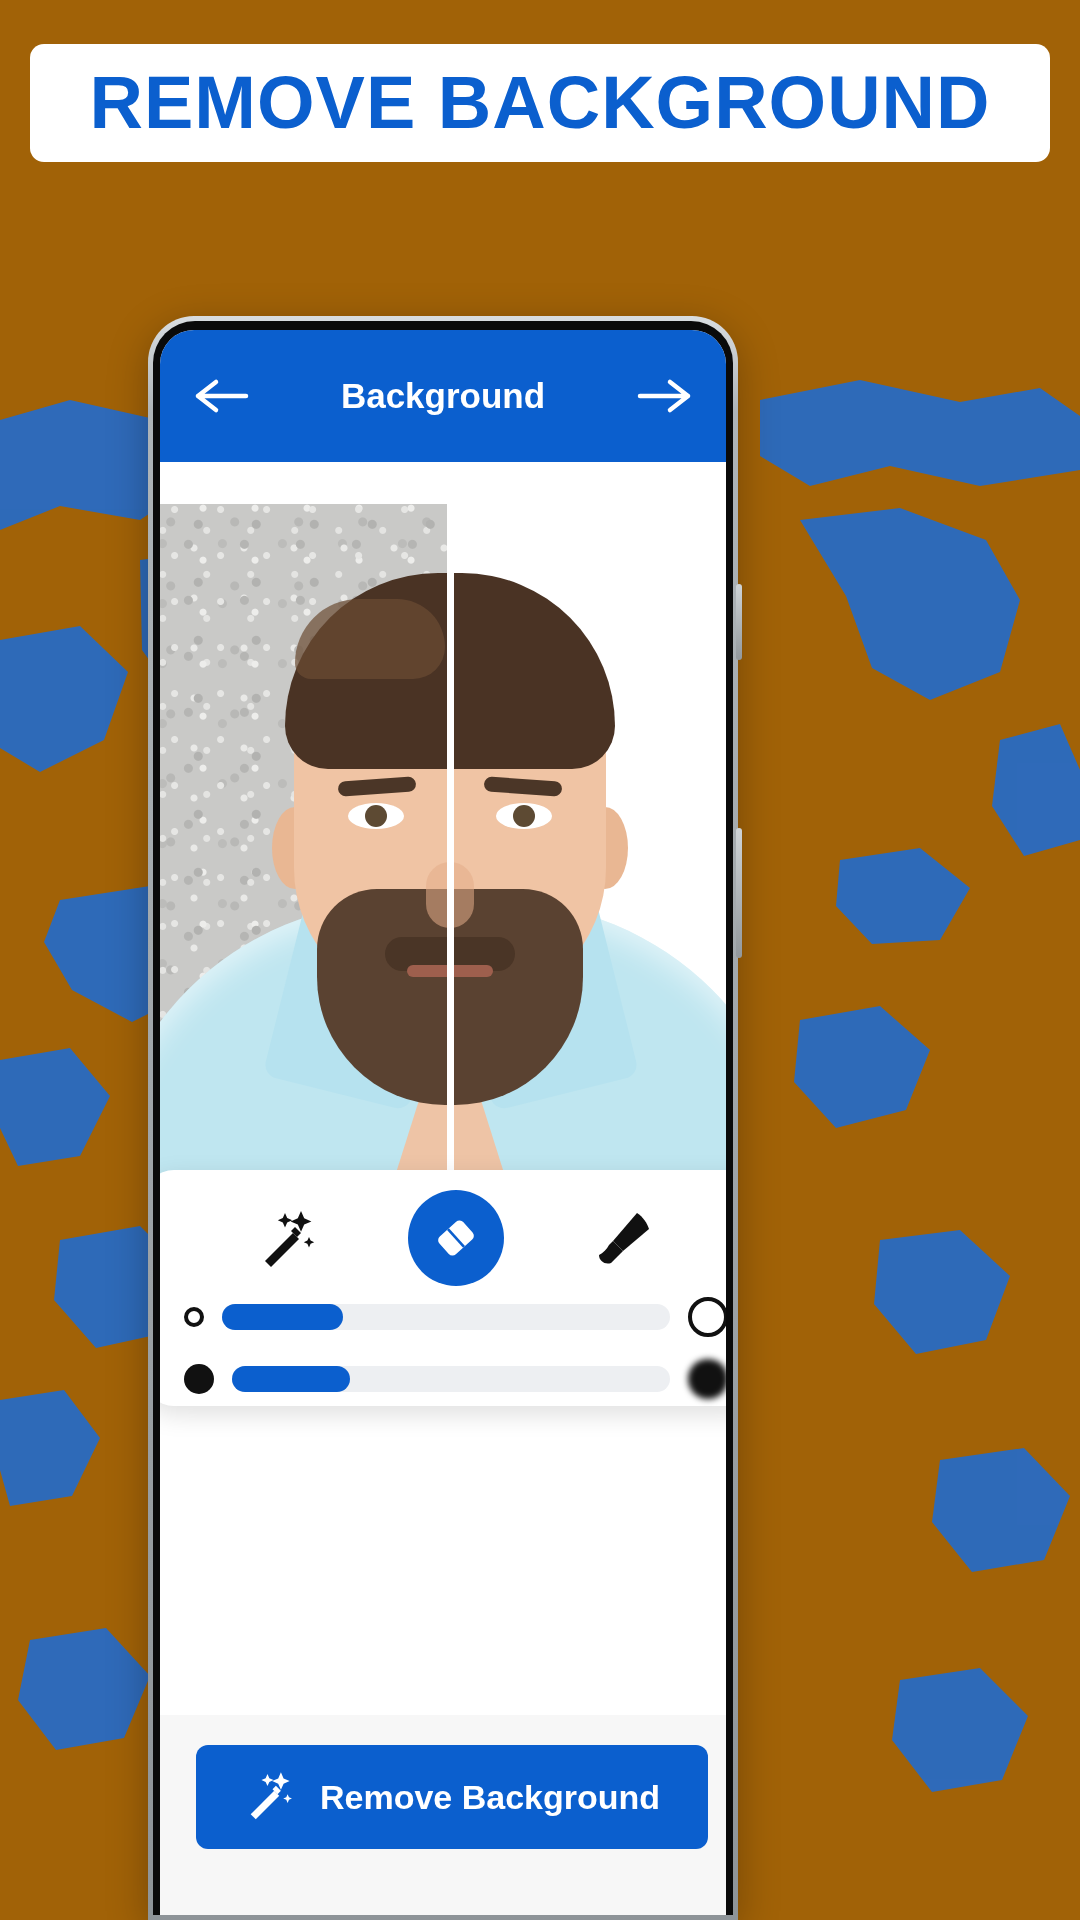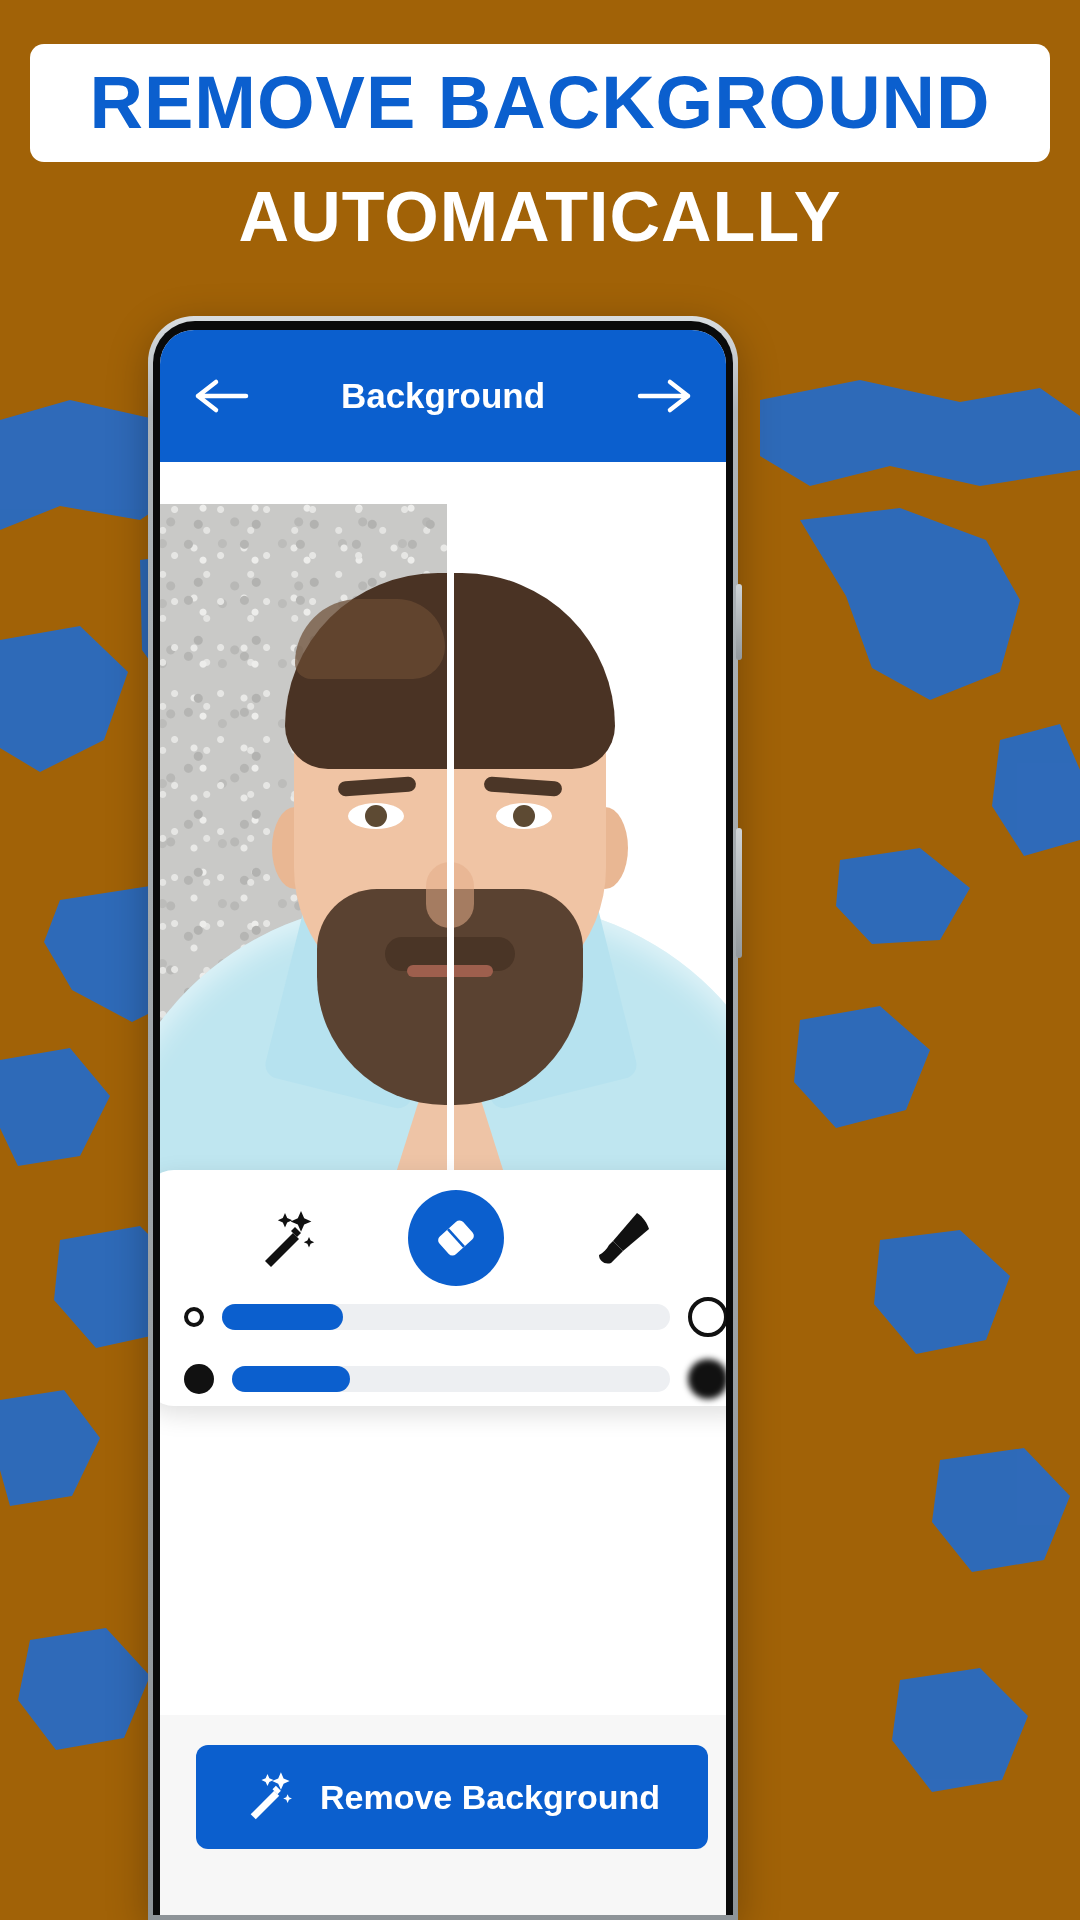--- a/index.html
+++ b/index.html
@@ -198,21 +198,20 @@
       <path d="M0 1400 L64 1390 L100 1438 L72 1496 L10 1506 L0 1470 Z"></path>
       <path d="M940 1460 L1024 1448 L1070 1496 L1044 1560 L972 1572 L932 1522 Z"></path>
       <path d="M30 1640 L106 1628 L150 1676 L124 1738 L56 1750 L18 1700 Z"></path>
       <path d="M900 1680 L980 1668 L1028 1716 L1002 1780 L932 1792 L892 1740 Z"></path>
     </g>
   </svg>
 
   <div class="headline-card">
     <div class="t">REMOVE BACKGROUND</div>
   </div>
-  <div class="subhead">AUTOMATICALLY</div>
 
   <div class="phone">
     <div class="side-btn b1"></div>
     <div class="side-btn b2"></div>
     <div class="phone-inner">
       <div class="screen">
 
         <div class="appbar">
           <div class="arrow">
             <svg viewBox="0 0 56 40">

